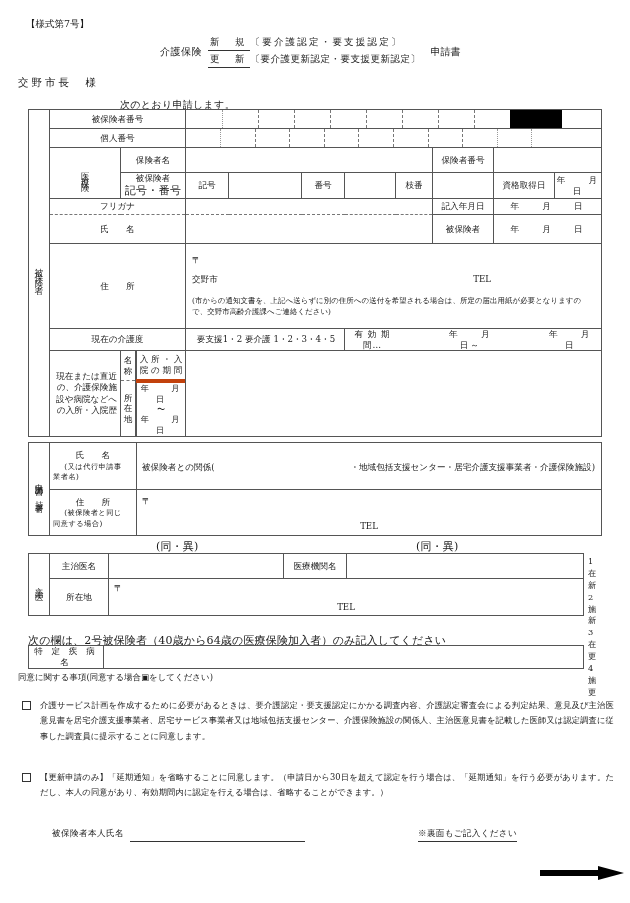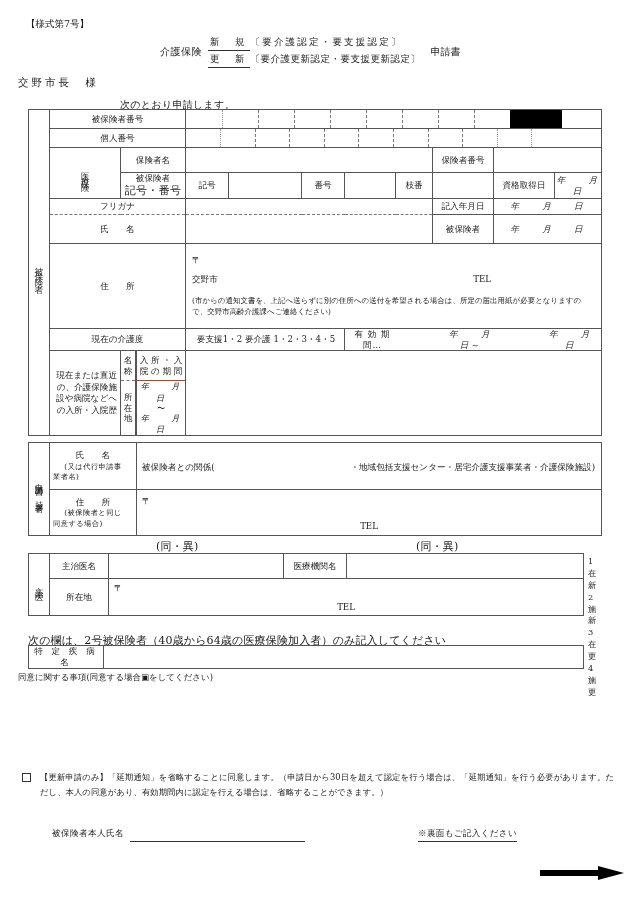--- a/index.html
+++ b/index.html
@@ -33,21 +33,21 @@
   .tbl td{border:1px solid #555;padding:0;vertical-align:middle;text-align:center;line-height:1.25;}
   .dashed-b{border-bottom:1px dashed #777 !important;}
   .dashed-r{border-right:1px dashed #777 !important;}
   .dotted-r{border-right:1px dotted #999 !important;}
   .no-t{border-top:none !important;}
   .lft{text-align:left;padding-left:4px;}
   .blk{background:#000;}
   .vcell{writing-mode:vertical-rl;text-orientation:upright;letter-spacing:6px;white-space:nowrap;margin:0 auto;line-height:1;font-size:8.8px;}
   .vcell2{writing-mode:vertical-rl;text-orientation:upright;letter-spacing:1px;white-space:nowrap;margin:0 auto;line-height:1;font-size:8.4px;}
   .sp1{letter-spacing:1px;}
-  .sp2{letter-spacing:2px;font-style:italic;}
+  .sp2{letter-spacing:2px;}
   .sp3{letter-spacing:3px;}
   .small{font-size:7.2px;letter-spacing:0.5px;}
   .tiny{font-size:11px;letter-spacing:0.3px;}
 
   .addr-inner{text-align:left;padding:3px 5px 4px 6px;line-height:1.5;}
   .note-par{font-size:7.4px;line-height:1.5;letter-spacing:0.1px;}
 
   
   .ftxt{position:absolute;font-size:11px;line-height:1.75;letter-spacing:0.15px;}
   .consent-hdr{position:absolute;left:18px;top:672px;font-size:8.4px;letter-spacing:0.1px;}
@@ -211,21 +211,21 @@
     </tr>
 
     <tr>
       <td style="width:64px;height:58px;padding:2px 3px;line-height:1.35;text-align:right;">現在または直近の、介護保険施設や病院などへの入所・入院歴</td>
       <td style="padding:0;width:auto;">
         <table style="width:100%;height:58px;border-collapse:collapse;">
           <tbody>
                 <tr>
             <td class="dashed-b" style="border:none;border-bottom:1px dashed #555;border-right:1px solid #555;width:46px;height:29px;">名称</td>
             <td class="dashed-b" style="border:none;border-bottom:1px dashed #555;border-right:1px solid #555;"></td>
-            <td style="border:none;border-bottom:1px solid #c2410c;width:148px;">入 所 ・ 入 院 の 期 間</td>
+            <td style="border:none;border-bottom:4px solid #c2410c;width:148px;">入 所 ・ 入 院 の 期 間</td>
           </tr>
           <tr>
             <td style="border:none;border-right:1px solid #555;height:29px;">所在地</td>
             <td style="border:none;border-right:1px solid #555;"></td>
             <td style="border:none;padding:0;">
               <div class="sp2" style="font-size:8.2px;line-height:1.35;">年　　月　　日</div>
               <div style="font-size:8.2px;line-height:1.1;">〜</div>
               <div class="sp2" style="font-size:8.2px;line-height:1.35;">年　　月　　日</div>
             </td>
           </tr>
@@ -306,20 +306,24 @@
     <tbody>
         <tr>
       <td class="sp3" style="width:74px;height:22px;">特 定 疾 病 名</td>
       <td></td>
     </tr>
   </tbody>
     </table>
 
   <div class="consent-hdr">同意に関する事項(同意する場合▣をしてください)</div>
 
+  <div class="cblock" style="left:22px;top:698px;width:592px;">
+    <div class="cbox"></div>
+    <div class="cbody">介護サービス計画を作成するために必要があるときは、要介護認定・要支援認定にかかる調査内容、介護認定審査会による判定結果、意見及び主治医意見書を居宅介護支援事業者、居宅サービス事業者又は地域包括支援センター、介護保険施設の関係人、主治医意見書を記載した医師又は認定調査に従事した調査員に提示することに同意します。</div>
+  </div>
 
   <div class="cblock" style="left:22px;top:770px;width:592px;">
     <div class="cbox"></div>
     <div class="cbody">【更新申請のみ】「延期通知」を省略することに同意します。（申請日から30日を超えて認定を行う場合は、「延期通知」を行う必要があります。ただし、本人の同意があり、有効期間内に認定を行える場合は、省略することができます。）</div>
   </div>
 
   <div class="sigline">被保険者本人氏名</div>
   <div class="sigrule"></div>
   <div class="backnote">※裏面もご記入ください</div>
 

